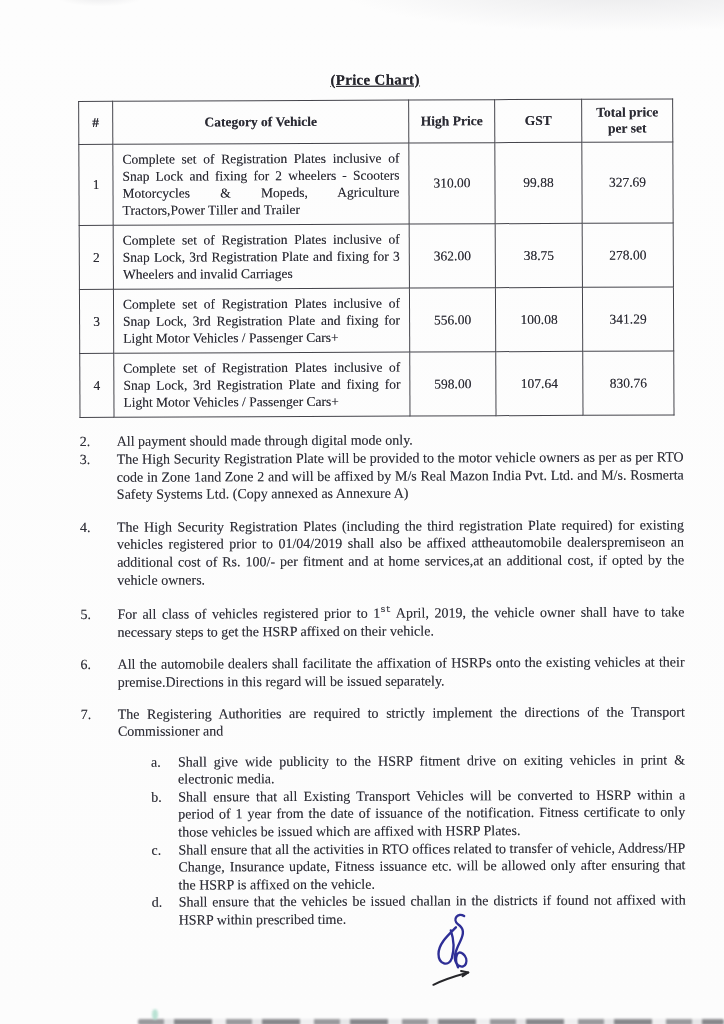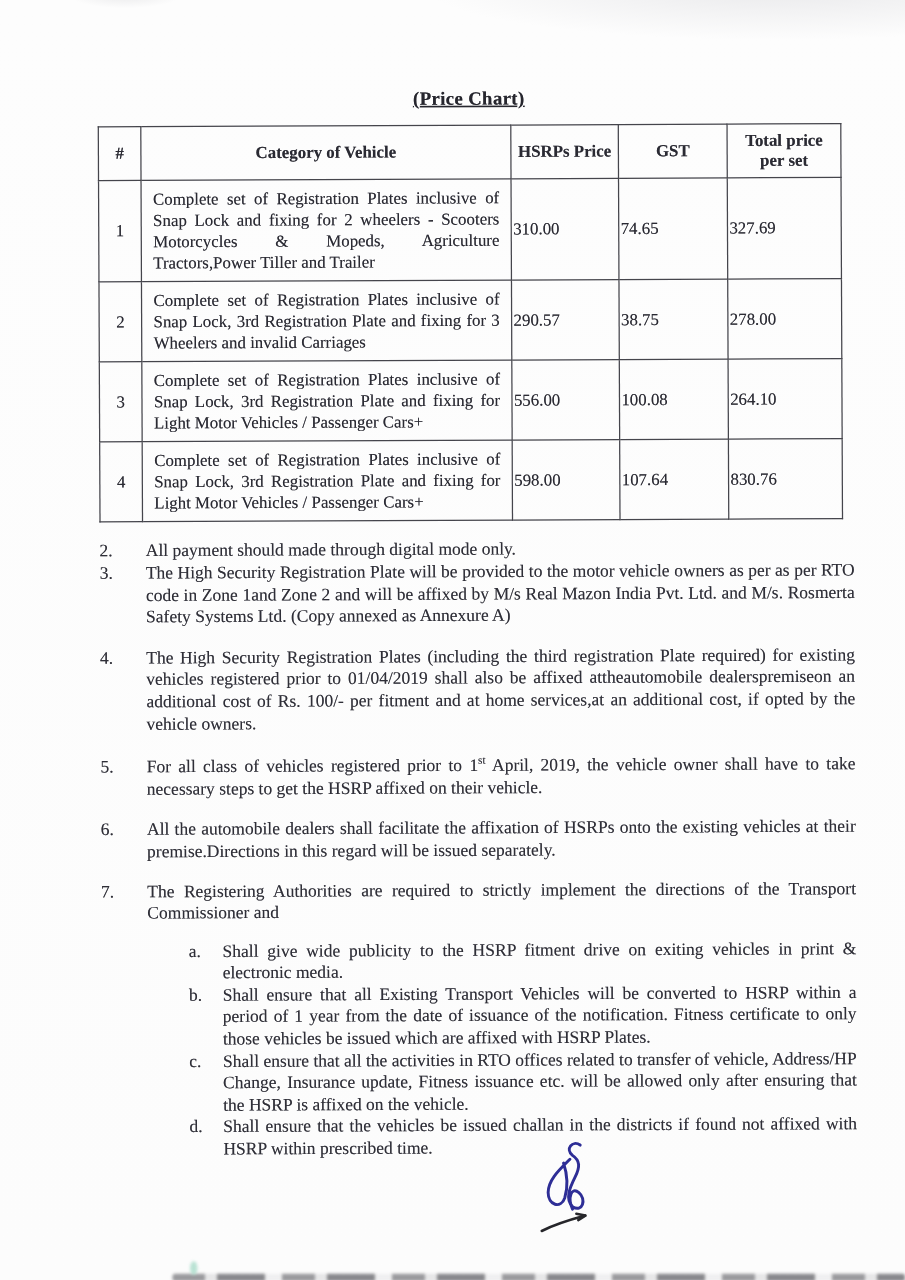--- a/index.html
+++ b/index.html
@@ -52,33 +52,33 @@
   col.c-num   { width: 34px; }
   col.c-cat   { width: 296px; }
   col.c-base  { width: 86px; }
   col.c-gst   { width: 87px; }
   col.c-total { width: 91px; }
   td.cell-num { text-align: center; }
   td.cell-cat {
     text-align: justify; text-align-last: left;
     padding: 6px 9px; line-height: 17px;
   }
-  td.cell-val { }
+  td.cell-val { text-align: center; }
   .list { margin-top: 15px; width: 604px; font-size: 14px; line-height: 17.6px;
           text-shadow: 0 0 .4px rgba(47,47,56,.5); }
   .item { display: flex; }
   .item .num { width: 37px; flex: 0 0 37px; }
   .item .txt { flex: 1; text-align: justify; text-align-last: left; }
   .mt-a { margin-top: 15px; }
   .mt-b { margin-top: 17px; }
   .mt-c { margin-top: 15px; }
   .mt-d { margin-top: 14px; }
   .sublist { margin-top: 13px; margin-left: 70px; }
   .sub .num { width: 27px; flex: 0 0 27px; }
-  sup { font-size: 9px; line-height: 0; }
+  sup { font-size: 9px; line-height: 0; font-family: Liberation Mono, monospace; }
   .signature {
     position: absolute; left: 432px; top: 913px;
     width: 52px; height: 80px;
   }
   .bottom-artifact {
     position: absolute; bottom: -1px; left: 138px;
     width: 586px; height: 6px;
     border-radius: 2px;
     filter: blur(1.1px); opacity: .7;
     background: repeating-linear-gradient(90deg,
@@ -109,46 +109,46 @@
         <col class="c-num">
           <col class="c-cat">
           <col class="c-base">
           <col class="c-gst">
           <col class="c-total">
       </colgroup>
       <thead>
         <tr>
           <th>#</th>
           <th>Category of Vehicle</th>
-          <th>HSRPs Price</th>
+          <th>High Price</th>
           <th>GST</th>
           <th>Total price per set</th>
         </tr>
       </thead>
       <tbody>
         <tr>
           <td class="cell-num">1</td>
           <td class="cell-cat">Complete set of Registration Plates inclusive of Snap Lock and fixing for 2 wheelers - Scooters Motorcycles &amp; Mopeds, Agriculture Tractors,Power Tiller and Trailer</td>
           <td class="cell-val">310.00</td>
-          <td class="cell-val">74.65</td>
+          <td class="cell-val">99.88</td>
           <td class="cell-val">327.69</td>
         </tr>
         <tr>
           <td class="cell-num">2</td>
           <td class="cell-cat">Complete set of Registration Plates inclusive of Snap Lock, 3rd Registration Plate and fixing for 3 Wheelers and invalid Carriages</td>
-          <td class="cell-val">290.57</td>
+          <td class="cell-val">362.00</td>
           <td class="cell-val">38.75</td>
           <td class="cell-val">278.00</td>
         </tr>
         <tr>
           <td class="cell-num">3</td>
           <td class="cell-cat">Complete set of Registration Plates inclusive of Snap Lock, 3rd Registration Plate and fixing for Light Motor Vehicles / Passenger Cars+</td>
           <td class="cell-val">556.00</td>
           <td class="cell-val">100.08</td>
-          <td class="cell-val">264.10</td>
+          <td class="cell-val">341.29</td>
         </tr>
         <tr>
           <td class="cell-num">4</td>
           <td class="cell-cat">Complete set of Registration Plates inclusive of Snap Lock, 3rd Registration Plate and fixing for Light Motor Vehicles / Passenger Cars+</td>
           <td class="cell-val">598.00</td>
           <td class="cell-val">107.64</td>
           <td class="cell-val">830.76</td>
         </tr>
       </tbody>
     </table>

